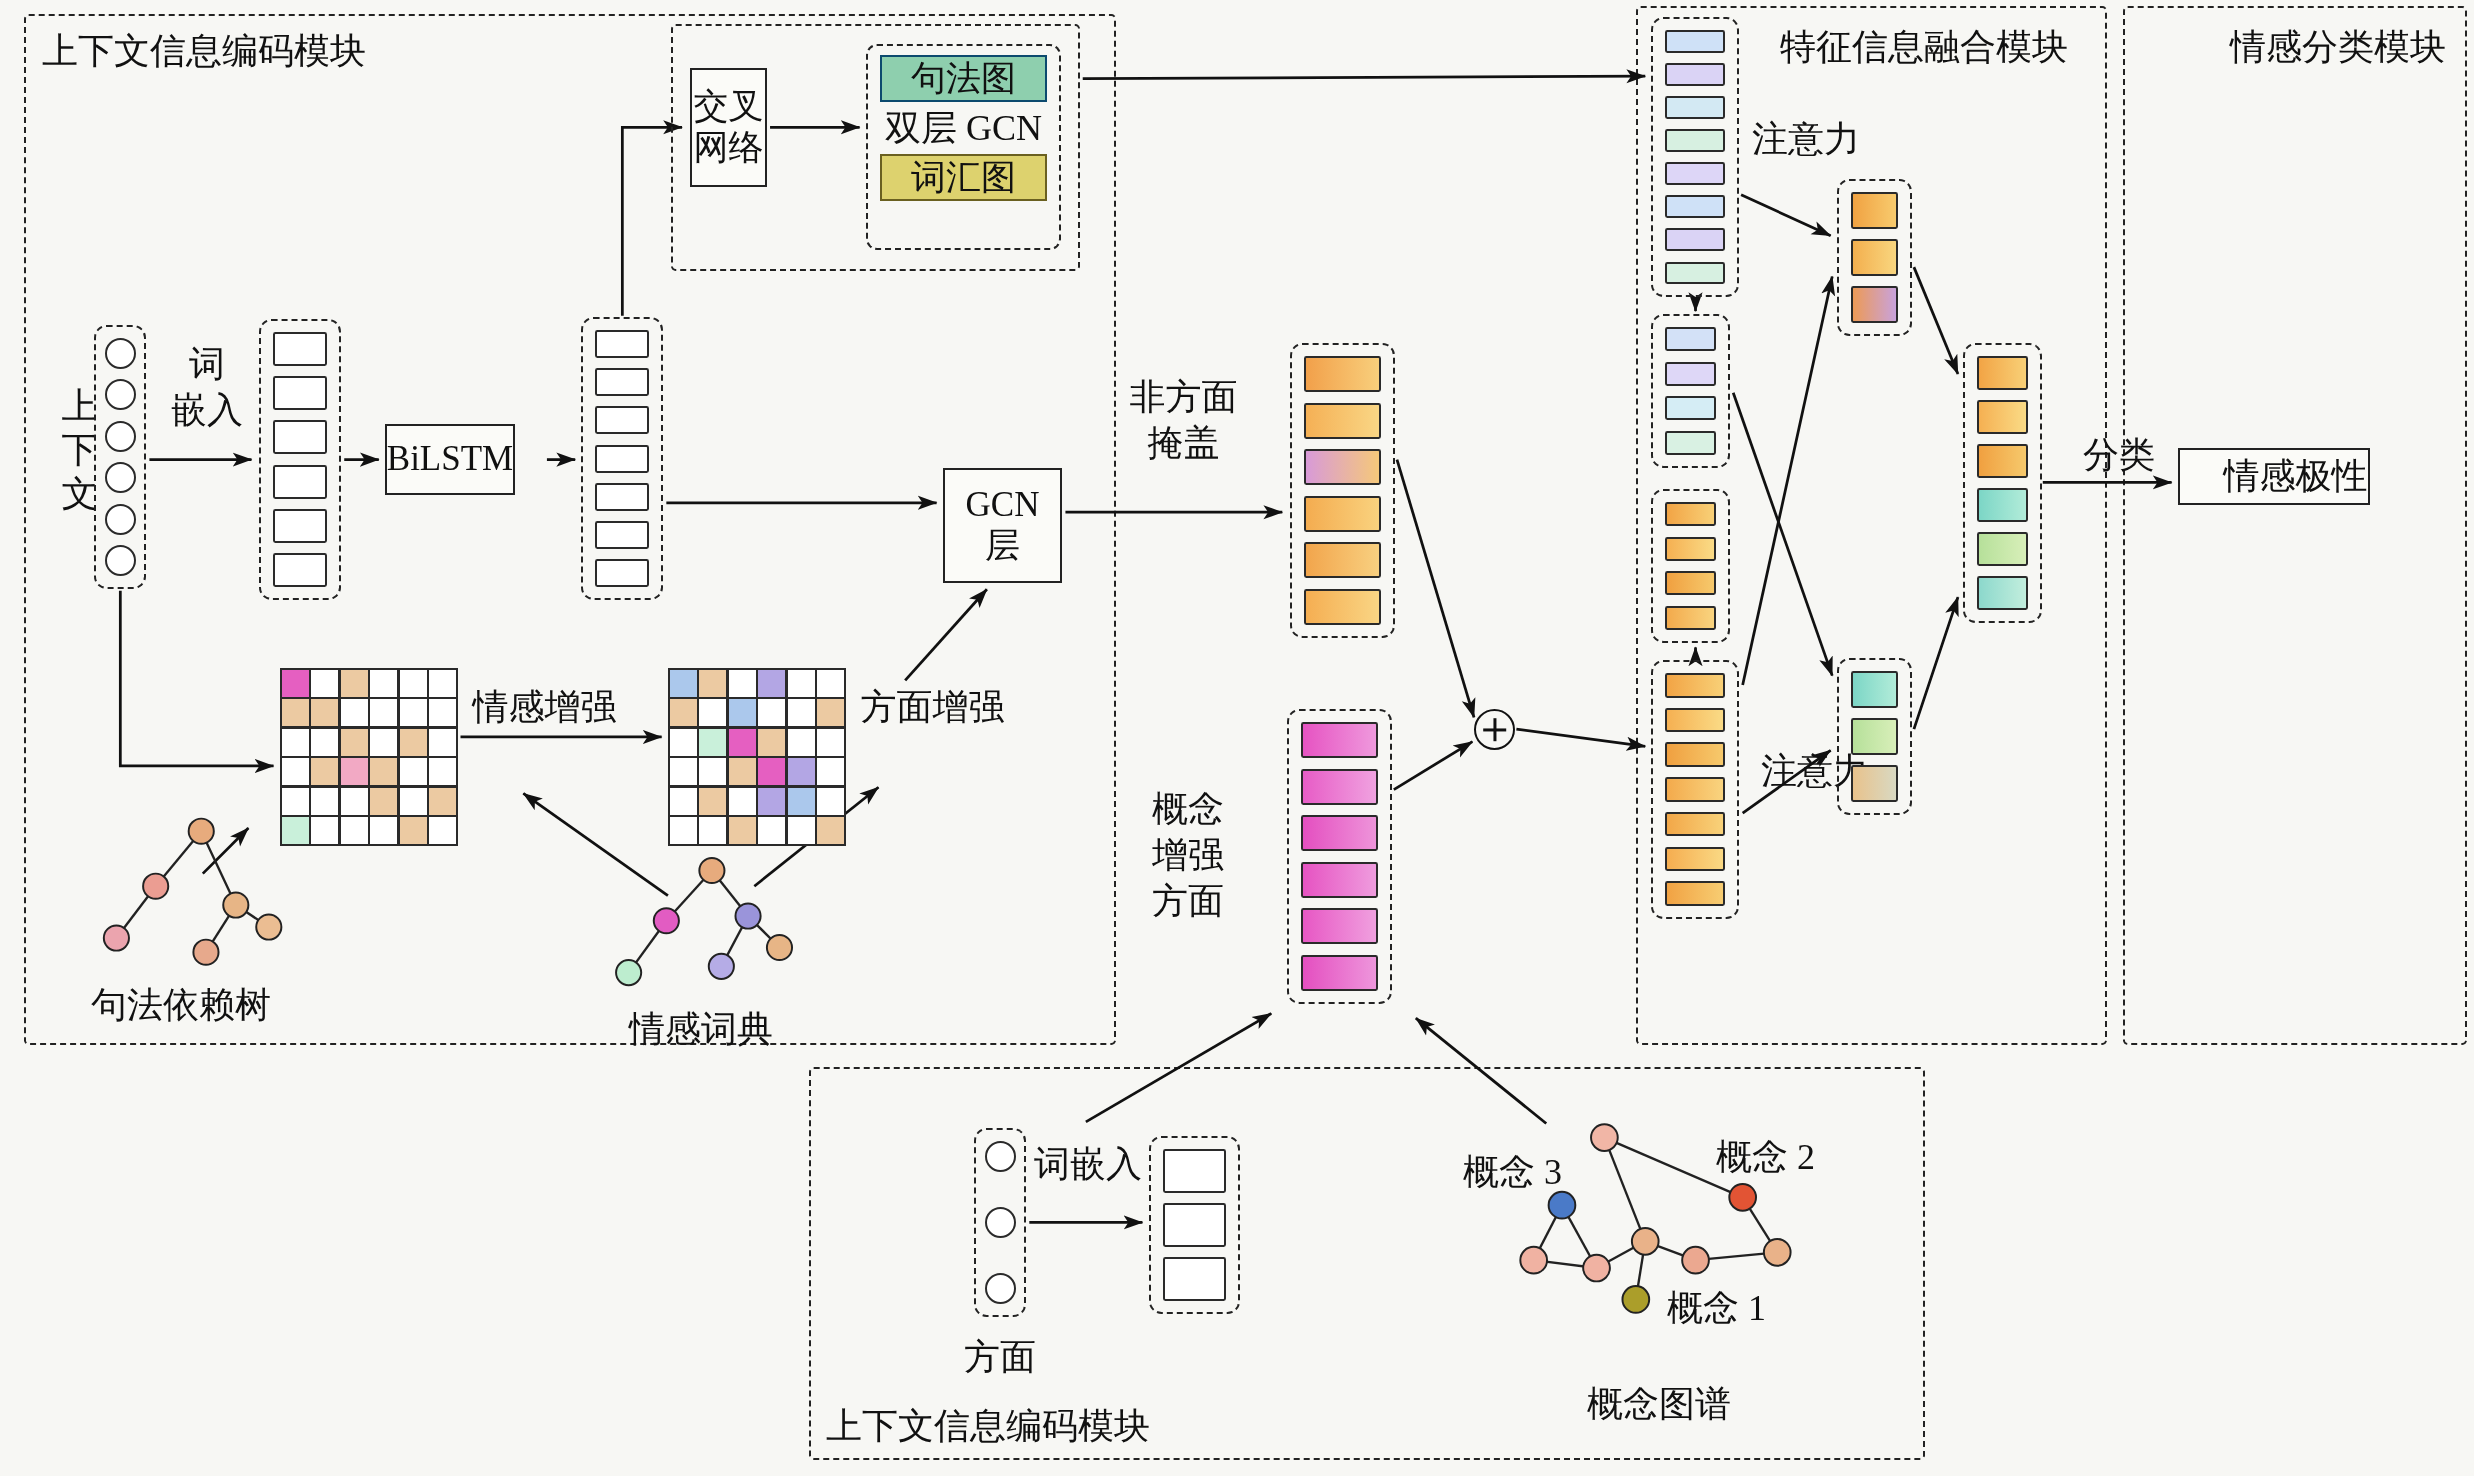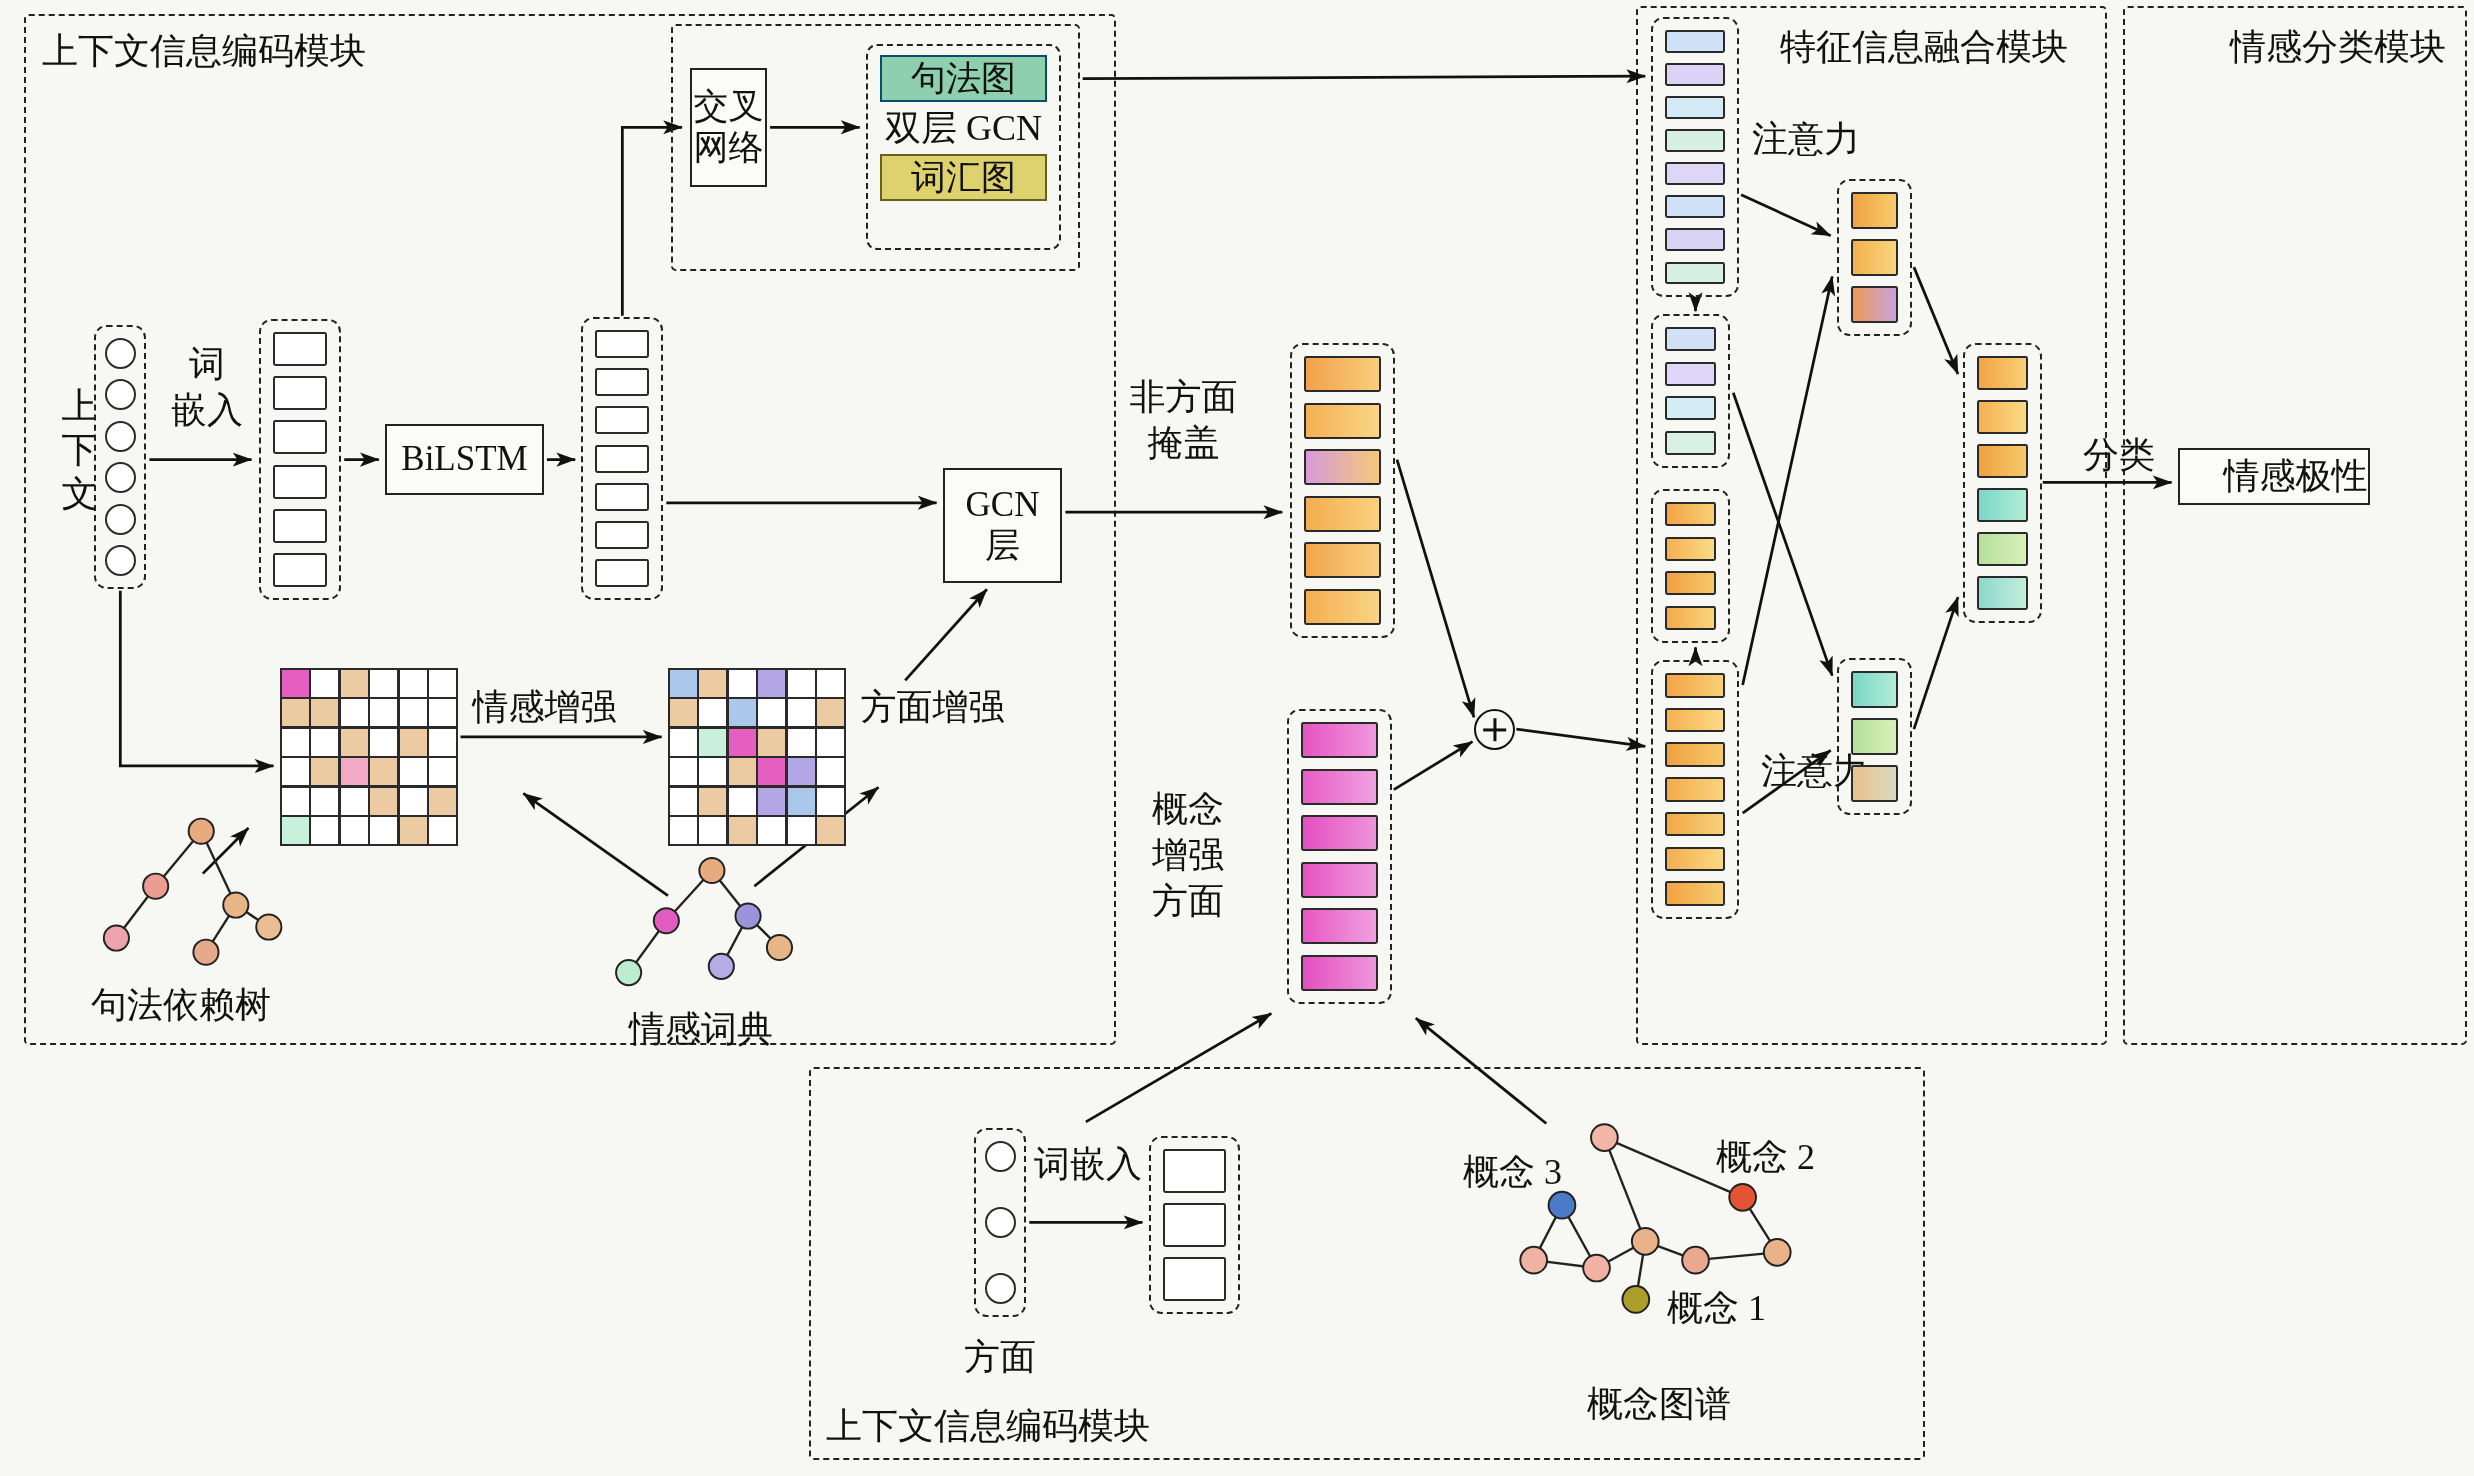--- a/index.html
+++ b/index.html
@@ -166,21 +166,21 @@
 
   <div class="abs vstack" style="left:259px;top:319px;width:82px;height:281px;">
       <div class="cell" style="background: rgb(255, 255, 255);"></div>
       <div class="cell" style="background: rgb(255, 255, 255);"></div>
       <div class="cell" style="background: rgb(255, 255, 255);"></div>
       <div class="cell" style="background: rgb(255, 255, 255);"></div>
       <div class="cell" style="background: rgb(255, 255, 255);"></div>
       <div class="cell" style="background: rgb(255, 255, 255);"></div>
     </div>
 
-  <div class="abs solidbox" style="left:385px;top:424px;width:159px;height:71px;">
+  <div class="abs solidbox" style="left:385px;top:424px;width:130px;height:71px;">
     <div>BiLSTM</div>
   </div>
 
   <div class="abs vstack" style="left:581px;top:317px;width:82px;height:283px;">
       <div class="cell" style="background: rgb(255, 255, 255);"></div>
       <div class="cell" style="background: rgb(255, 255, 255);"></div>
       <div class="cell" style="background: rgb(255, 255, 255);"></div>
       <div class="cell" style="background: rgb(255, 255, 255);"></div>
       <div class="cell" style="background: rgb(255, 255, 255);"></div>
       <div class="cell" style="background: rgb(255, 255, 255);"></div>

